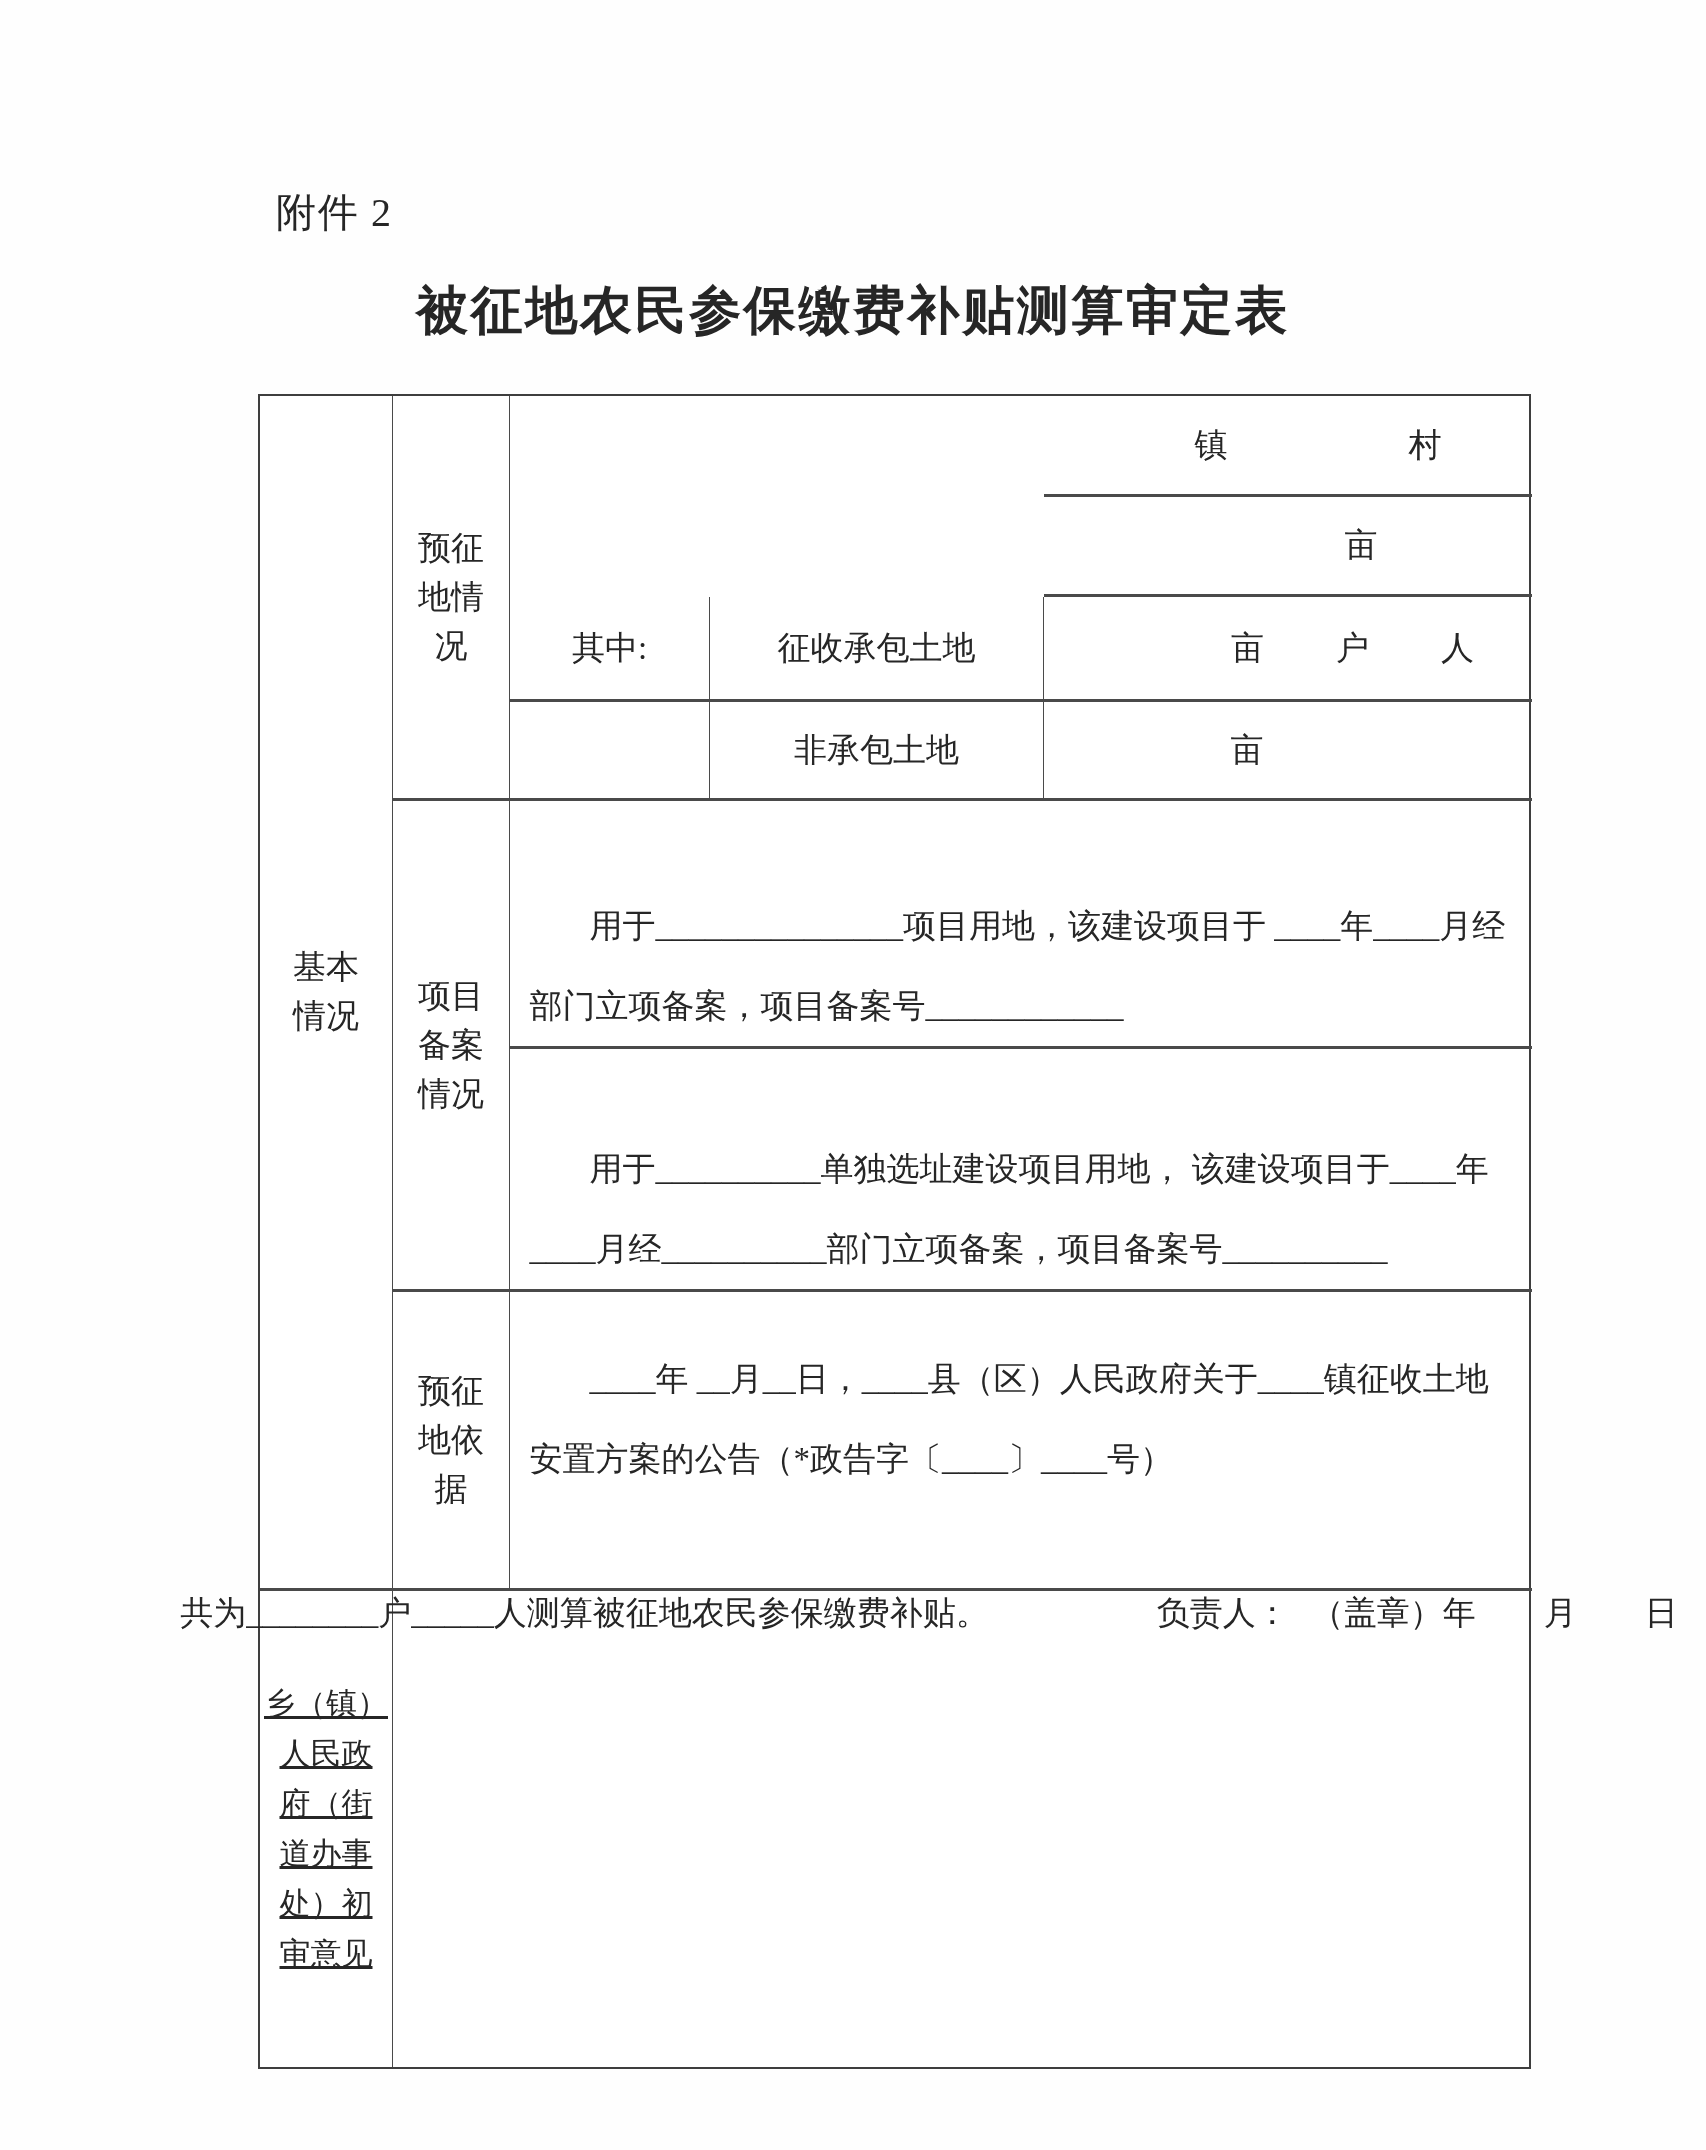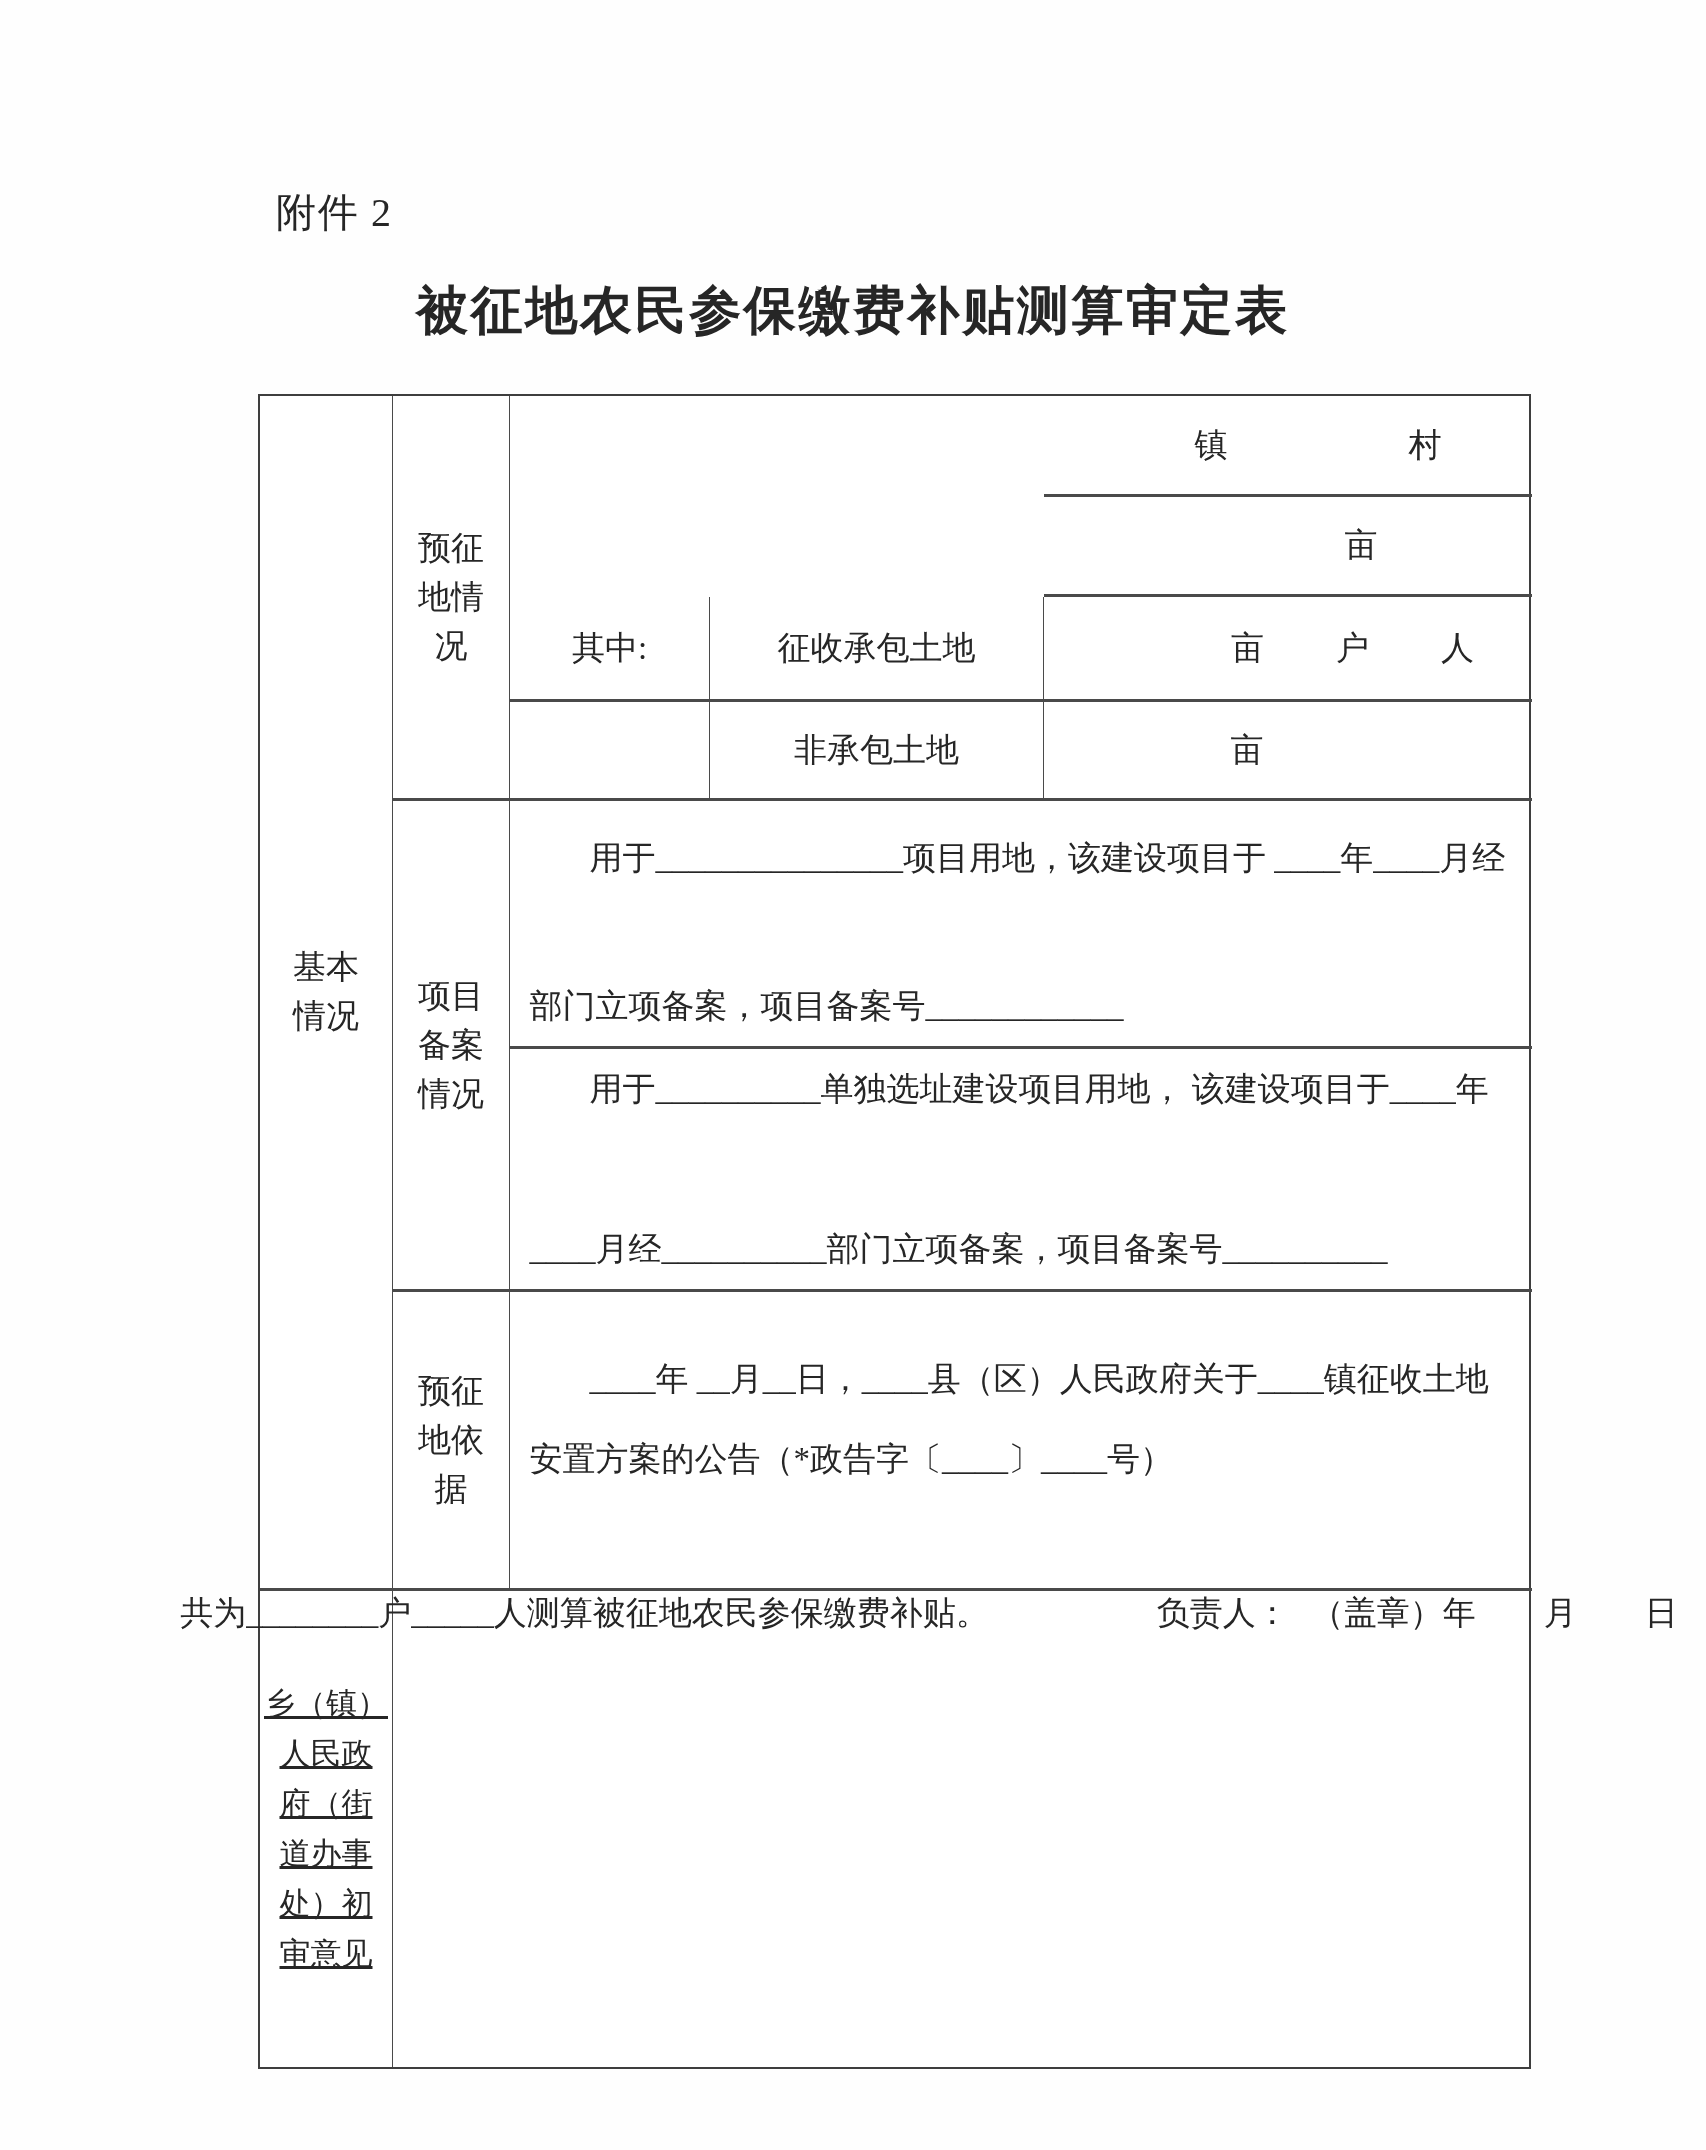--- a/index.html
+++ b/index.html
@@ -50,21 +50,21 @@
   .r1v{grid-row:1;grid-column:5;border-right:none;gap:181px;padding-left:60px;}
   .r2l{grid-row:2;grid-column:3/5;}
   .r2v{grid-row:2;grid-column:5;border-right:none;padding-left:146px;}
   .r3p{grid-row:3;grid-column:3;}
   .r3l{grid-row:3;grid-column:4;}
   .r3v{grid-row:3;grid-column:5;border-right:none;gap:72px;padding-left:129px;}
   .r4p{grid-row:4;grid-column:3;}
   .r4l{grid-row:4;grid-column:4;}
   .r4v{grid-row:4;grid-column:5;border-right:none;padding-right:82px;}
   .para{
-    flex-direction:column;align-items:stretch;justify-content:space-between;
+    flex-direction:column;align-items:stretch;justify-content:flex-end;
     padding:0 19.4px;line-height:80px;
   }
   .para .ln1{text-indent:60px;}
   .r5{grid-row:5;grid-column:3/6;border-right:none;padding-top:17px;}
   .r6{grid-row:6;grid-column:3/6;border-right:none;}
   .r7{grid-row:7;grid-column:3/6;border-right:none;justify-content:flex-start;padding-top:47px;}
   .r8{
     grid-row:8;grid-column:2/6;border-right:none;border-bottom:none;
     flex-direction:row;align-items:flex-start;justify-content:center;
     padding:0 26px 52px 73px;gap:108px;

